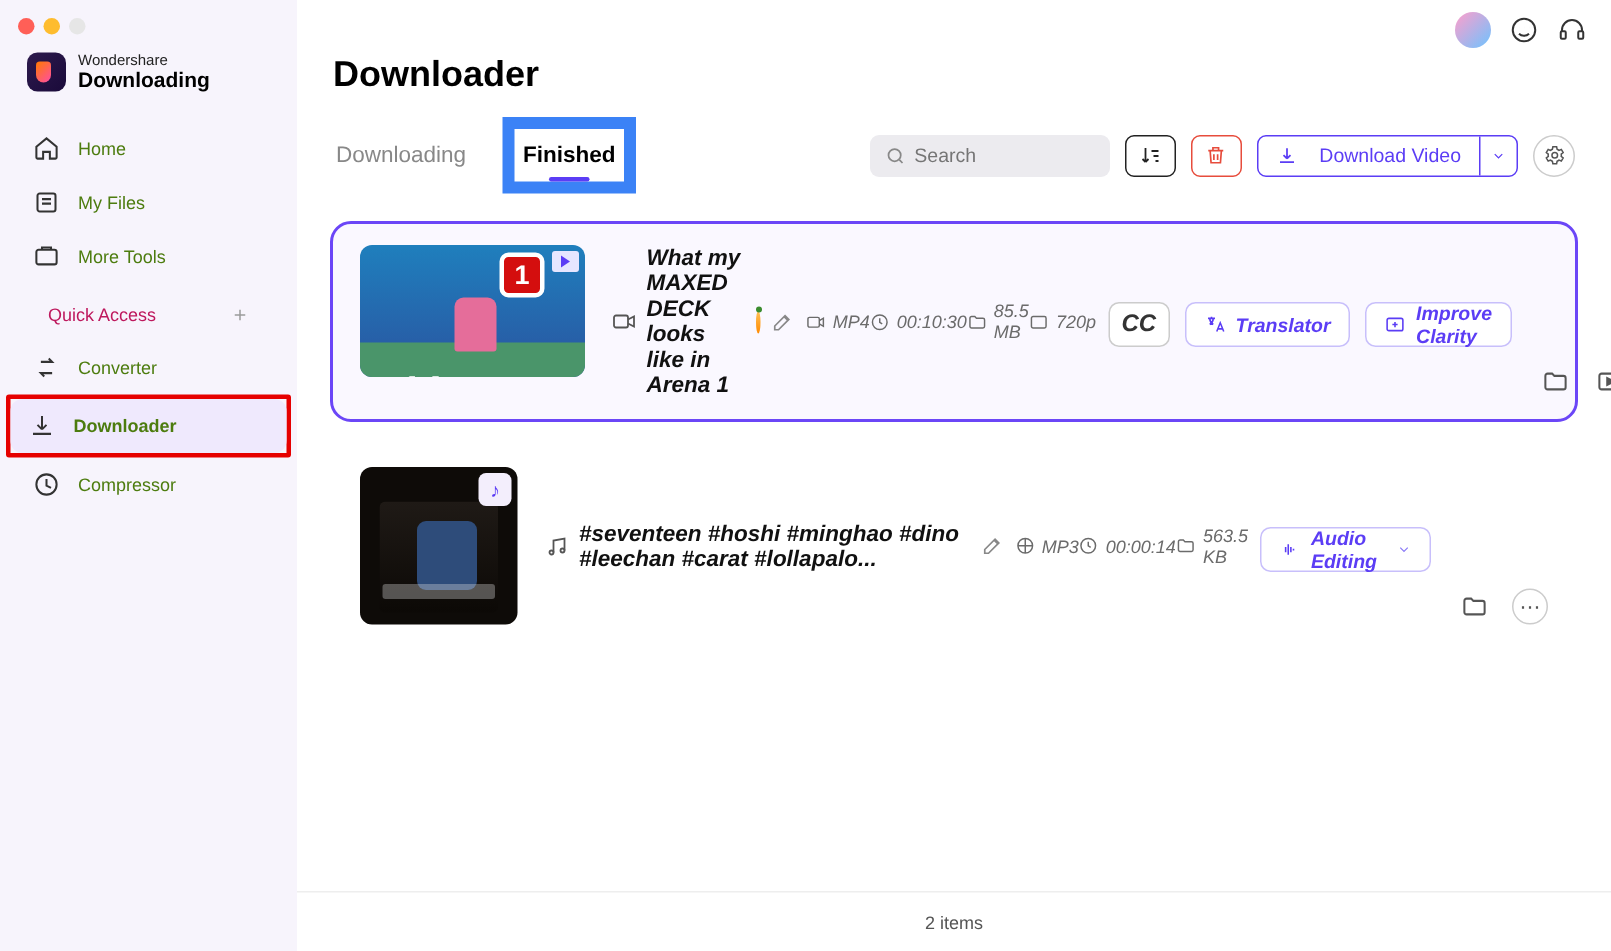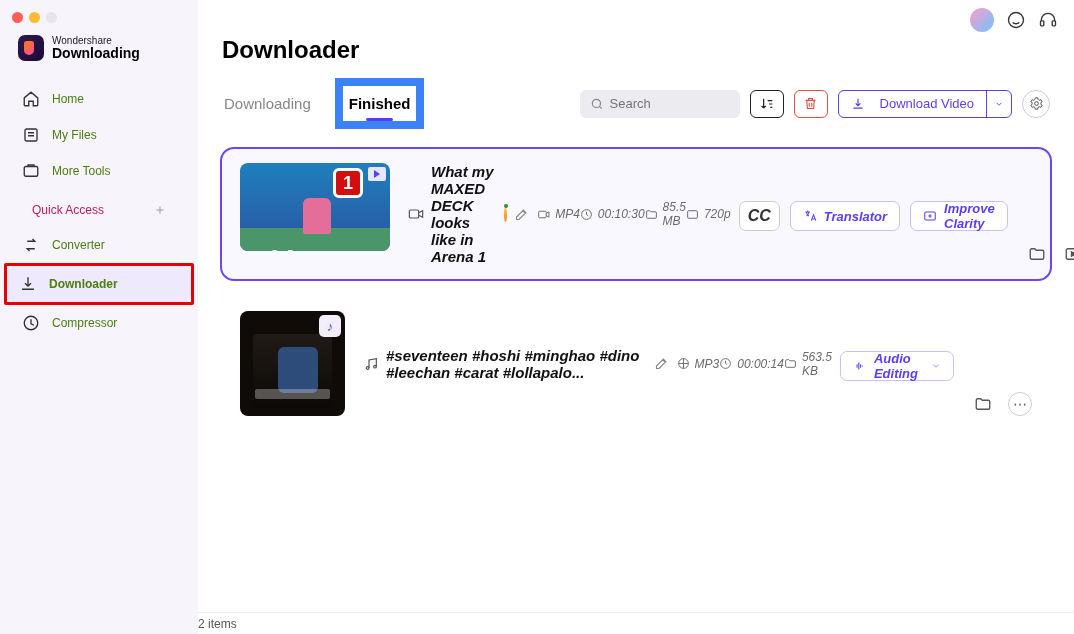--- a/index.html
+++ b/index.html
@@ -124,22 +124,22 @@
     .card-right {
       display:flex; flex-direction:column; justify-content:space-between; align-items:flex-end;
       gap:16px; padding-top:2px;
     }
     .ic-btn { width:22px; height:22px; display:flex; align-items:center; justify-content:center; cursor:pointer; color:#555; }
     .ic-btn.danger { color:#e74c3c; }
     .right-bottom { display:flex; gap:14px; align-items:center; }
     .more-circle { width:24px; height:24px; border:1px solid #ccc; border-radius:50%; display:flex; align-items:center; justify-content:center; color:#555; font-size:14px; cursor:pointer; }
 
     .footer {
-      height:22px; border-top:1px solid #eee; display:flex; align-items:center;
-      font-size:12px; color:#555; background:#fff;
+      height:40px; border-top:1px solid #eee; display:flex; align-items:center;
+      justify-content:center; font-size:12px; color:#555; background:#fff;
     }
     svg { display:block; }
   </style>
 </head>
 <body>
 
 <div class="window">
   <aside class="sidebar">
     <div class="traffic">
       <span class="r"></span>

